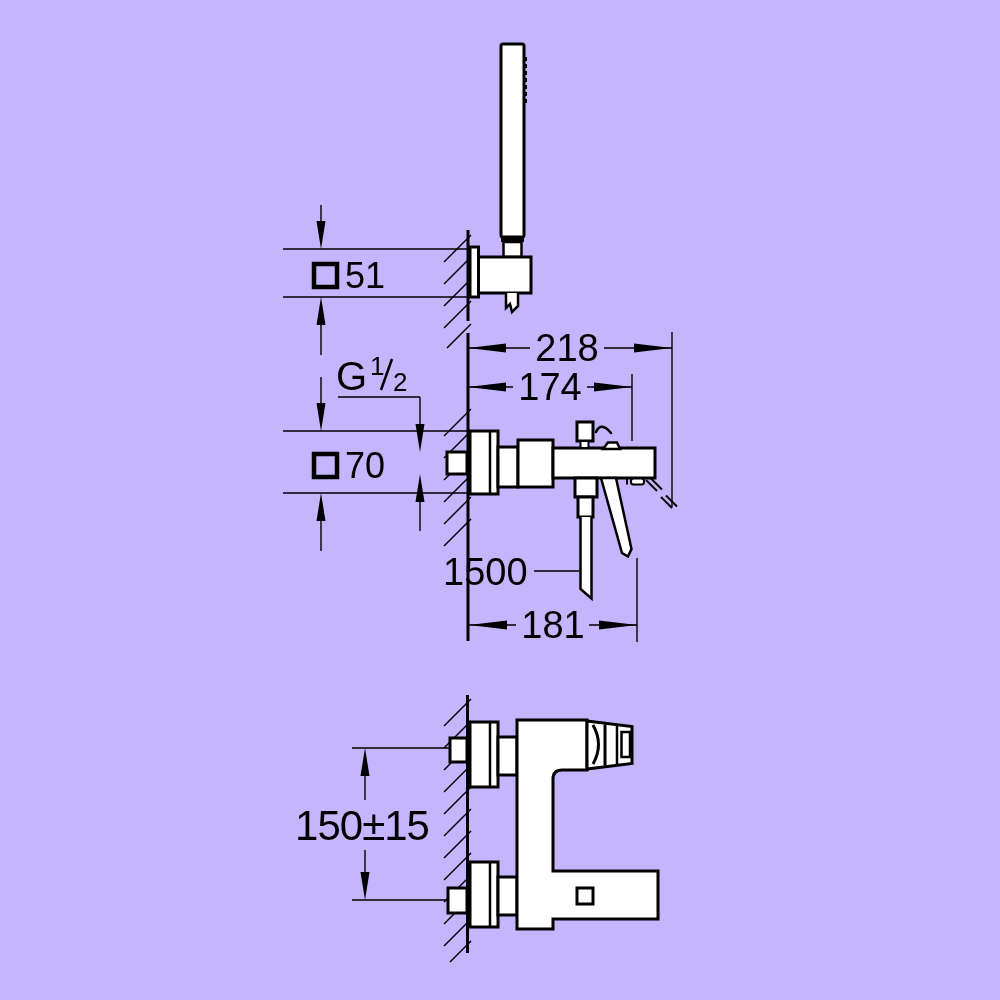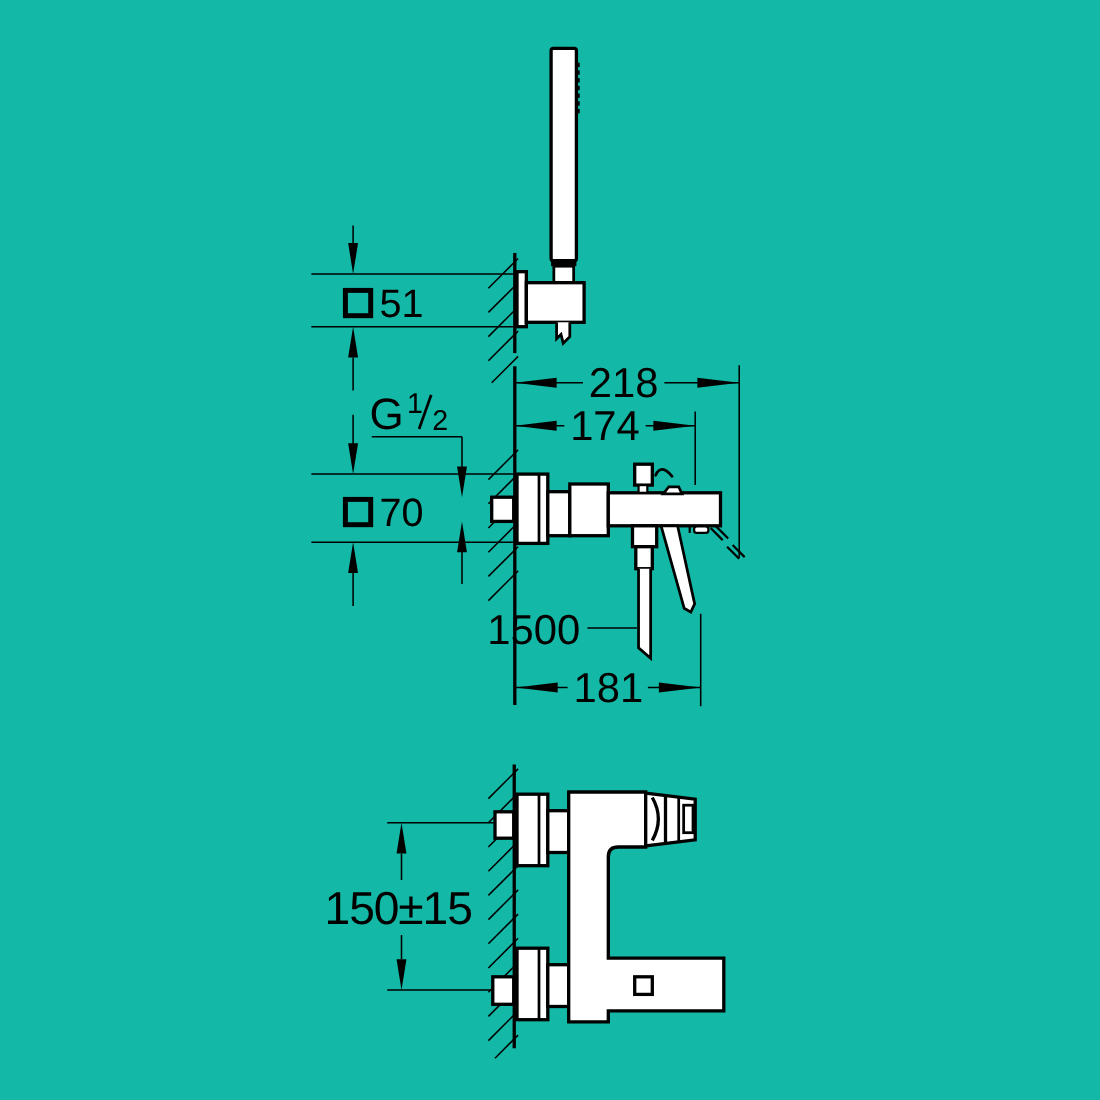--- a/index.html
+++ b/index.html
@@ -1,16 +1,16 @@
 <!DOCTYPE html>
 <html><head>
 <meta charset="utf-8">
 <style>
   html,body{margin:0;padding:0;background:#fff;}
-  .canvas{position:relative;width:1000px;height:1000px;background:#14b8a6;overflow:hidden;}
+  .canvas{position:relative;width:1000px;height:1000px;background:#c4b5fd;overflow:hidden;}
   svg{display:block;}
   svg text{font-family:"Liberation Sans","DejaVu Sans",sans-serif;fill:#000;}
   .dim-text{font-size:38px;}
   .dim-text-sm{font-size:36px;}
   .dim-text-lg{font-size:42px;letter-spacing:-1px;}
   .thread-main{font-size:40px;}
   .thread-frac{font-size:26px;}
 </style>
 </head>
 <body>

